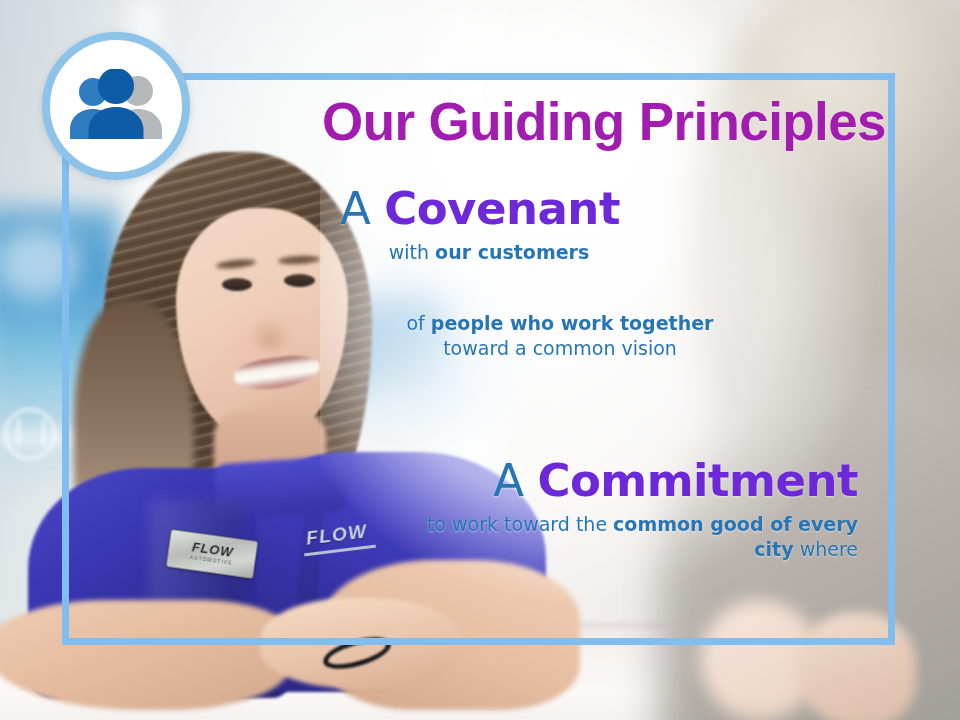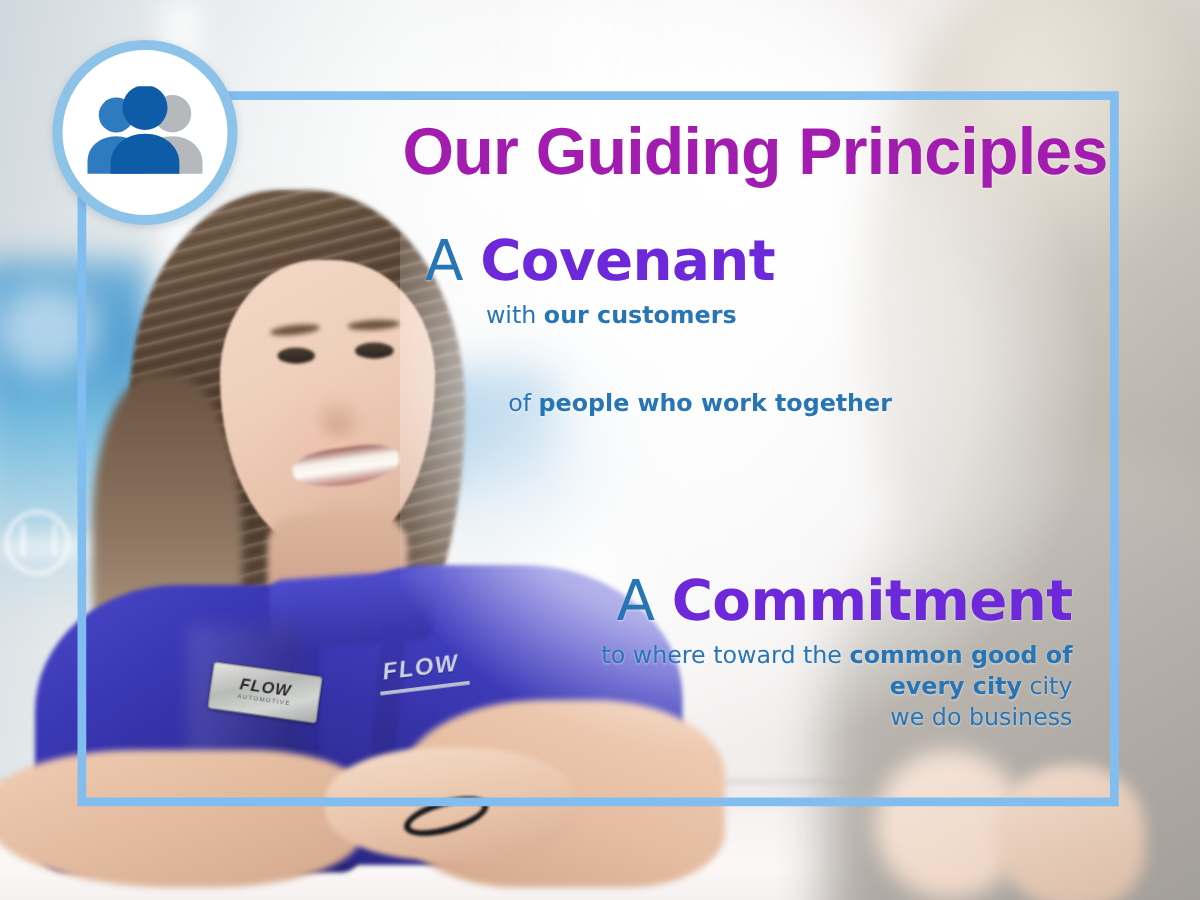--- a/index.html
+++ b/index.html
@@ -600,21 +600,21 @@
   </div>
 
   <div class="headline">Our Guiding Principles</div>
 
   <div class="principle" id="principle-1">
     <div class="p-title"><span>A </span><b>Covenant</b></div>
     <div class="p-body"><span>with </span><b>our customers</b><span></span></div>
   </div>
 
   <div class="principle" id="principle-2">
-    <div class="p-body"><span>of </span><b>people who work together</b><span></span><br></div>
+    <div class="p-body"><span>of </span><b>people who work together</b><span></span><br><span>toward a common vision</span></div>
   </div>
 
   <div class="principle" id="principle-3">
     <div class="p-title"><span>A </span><b>Commitment</b></div>
-    <div class="p-body"><span>to where toward the </span><b>common good of every city</b><span> city</span><br><span>we do business</span></div>
+    <div class="p-body"><span>to work toward the </span><b>common good of every city</b><span> where</span><br></div>
   </div>
 
 </div>
 
 </body></html>

